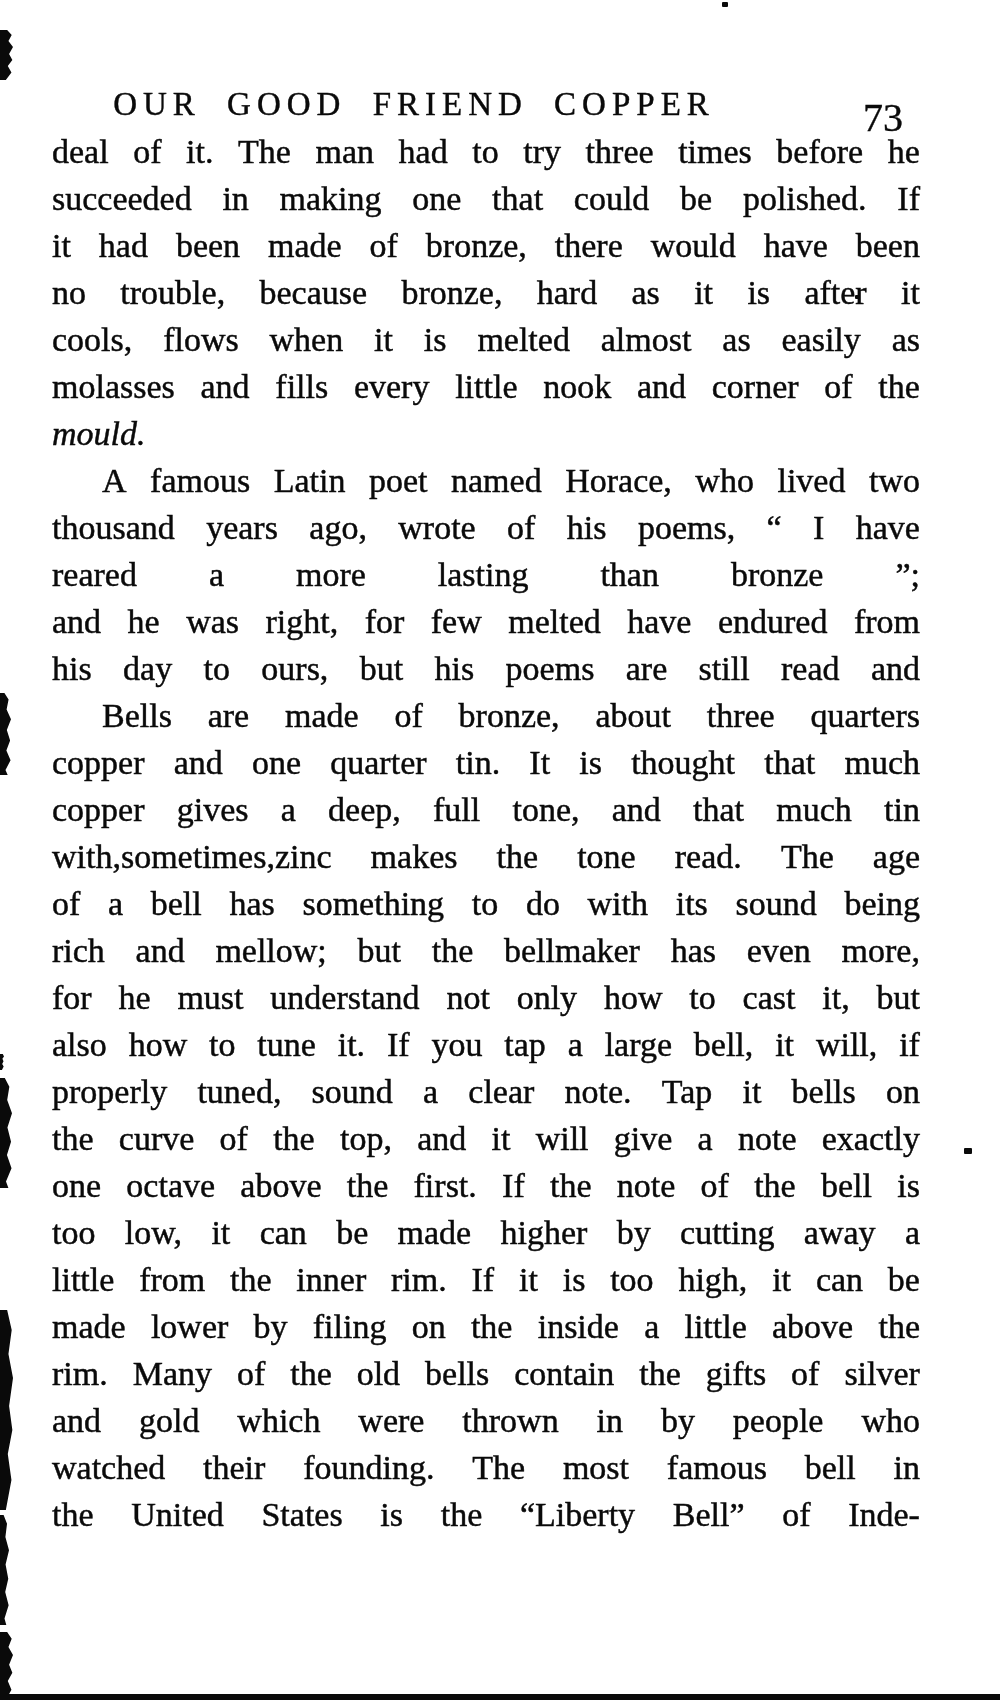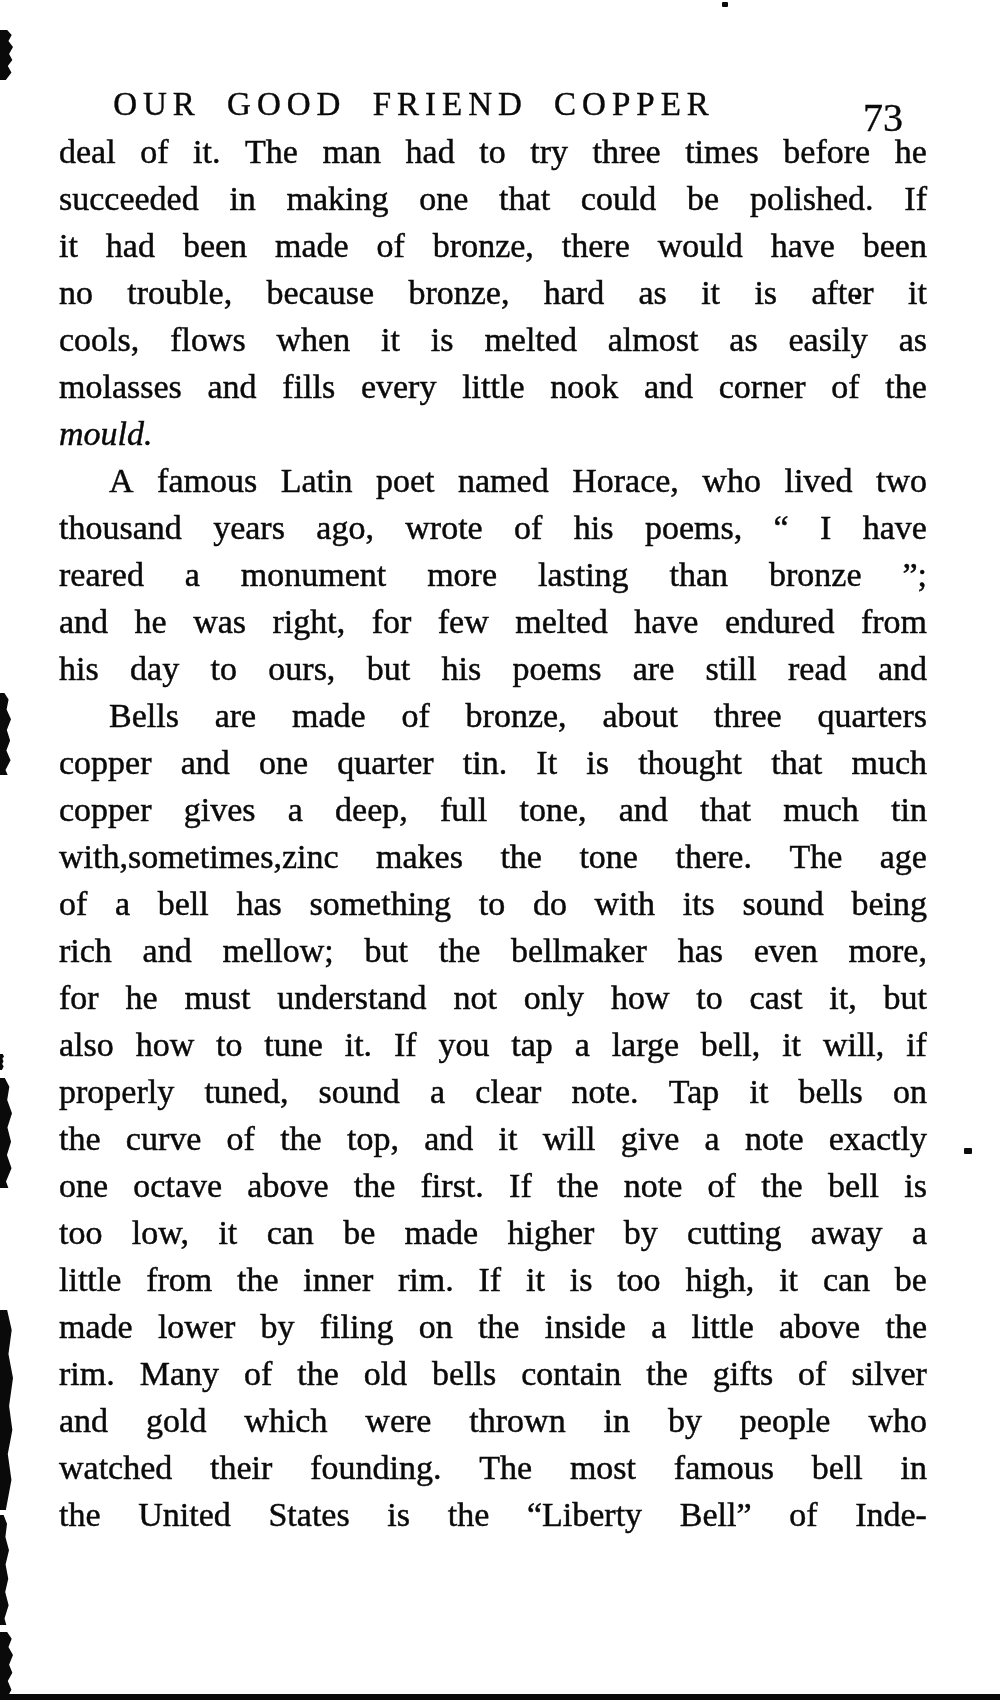--- a/index.html
+++ b/index.html
@@ -35,21 +35,21 @@
   }
   .page-number{
     position:absolute;
     right:0; top:8px;
     font-size:40px;
     -webkit-text-stroke:0.4px var(--ink);
   }
   
   .text-block{
     position:absolute;
-    left:59px; top:128px;
+    left:52px; top:128px;
     width:868px;
   }
   .line{
     display:flex;
     flex-wrap:nowrap;
     justify-content:space-between;
     height:47px;
     line-height:47px;
     font-size:34px;
     -webkit-text-stroke:0.45px var(--ink);
@@ -174,21 +174,20 @@
           <span>of</span>
           <span>his</span>
           <span>poems,</span>
           <span>“</span>
           <span>I</span>
           <span>have</span>
         </div>
         <div class="line">
           <span>reared</span>
           <span>a</span>
-          <span>monument</span>
           <span>more</span>
           <span>lasting</span>
           <span>than</span>
           <span>bronze</span>
           <span>”;</span>
         </div>
         <div class="line">
           <span>and</span>
           <span>he</span>
           <span>was</span>
@@ -247,21 +246,21 @@
           <span>and</span>
           <span>that</span>
           <span>much</span>
           <span>tin</span>
         </div>
         <div class="line">
           <span>with,sometimes,zinc</span>
           <span>makes</span>
           <span>the</span>
           <span>tone</span>
-          <span>there.</span>
+          <span>read.</span>
           <span>The</span>
           <span>age</span>
         </div>
         <div class="line">
           <span>of</span>
           <span>a</span>
           <span>bell</span>
           <span>has</span>
           <span>something</span>
           <span>to</span>

